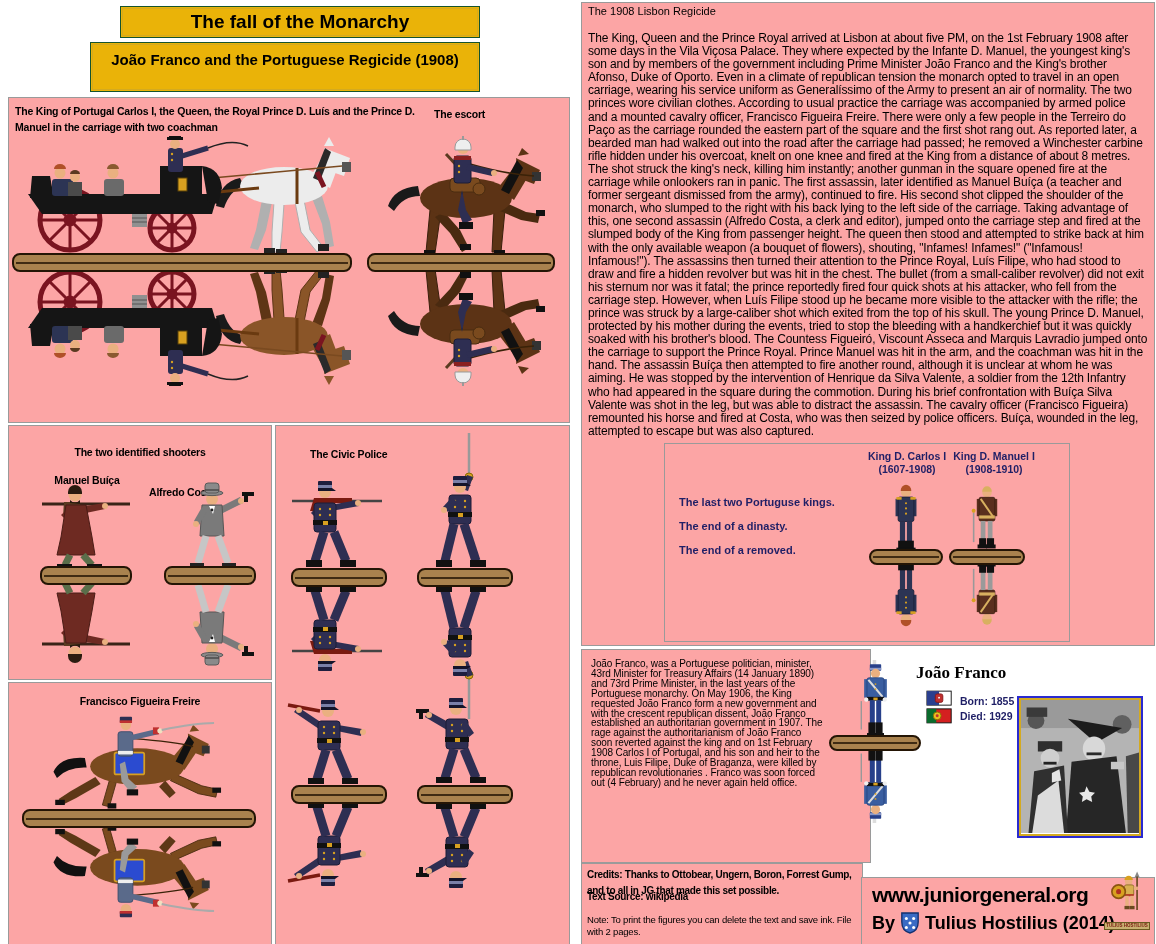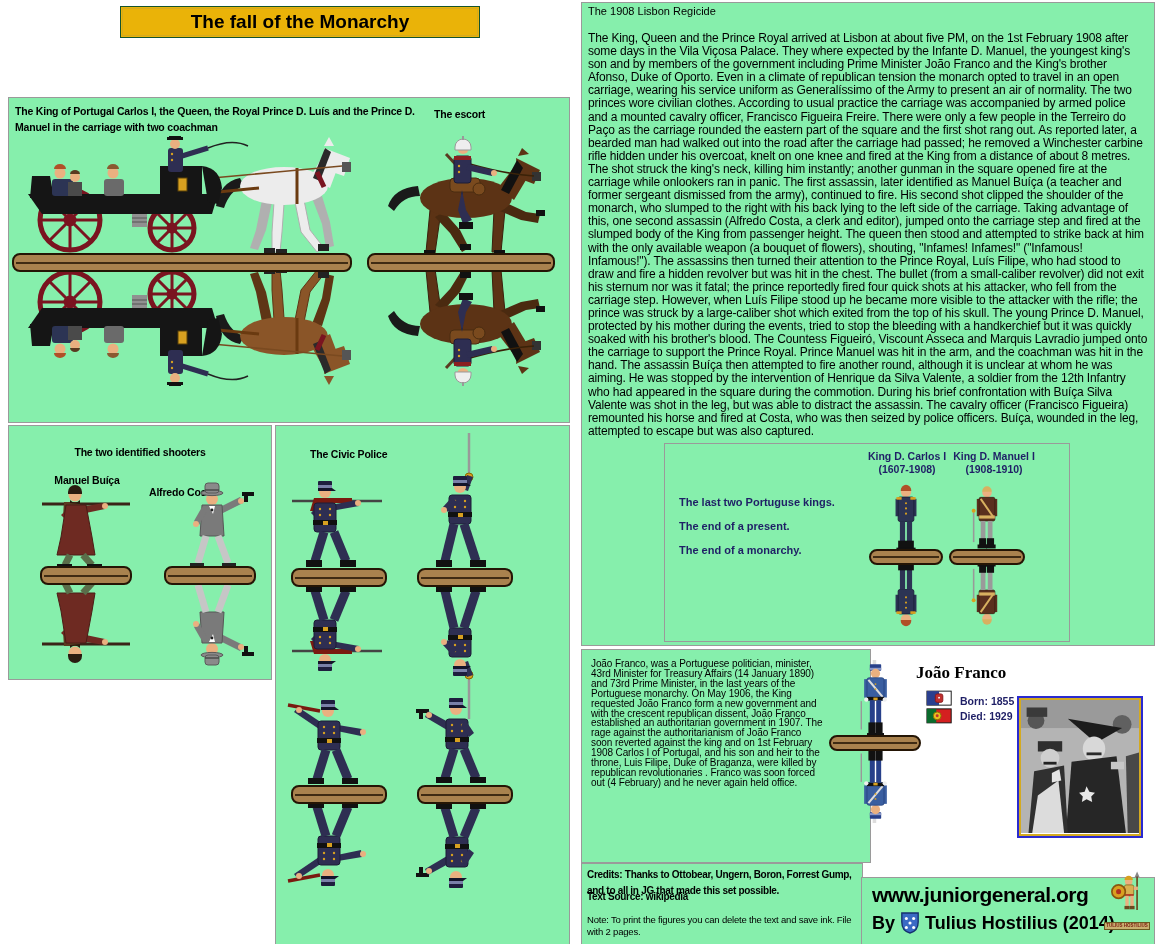--- a/index.html
+++ b/index.html
@@ -1,18 +1,18 @@
 <!DOCTYPE html>
 <html><head>
 <meta charset="utf-8">
 <style>
   html,body{margin:0;padding:0;background:#fff;}
   #stage{position:relative;width:1156px;height:944px;background:#fff;
          font-family:"Liberation Sans",sans-serif;color:#000;overflow:hidden;}
-  .panel{position:absolute;border:1px solid #9a9a9a;background:#86efac;}
+  .panel{position:absolute;border:1px solid #9a9a9a;background:#fca5a5;}
   .abs{position:absolute;}
   
   .tbox{position:absolute;border:1px solid #14532d;background:#eab308;}
   .tbox .gold{position:absolute;inset:1px;border:1px solid #d4aa20;}
   #title-box{left:120px;top:6px;width:358px;height:30px;}
   #title-box .txt{position:relative;text-align:center;font-size:19px;font-weight:bold;line-height:30px;}
   #subtitle-box{left:90px;top:42px;width:388px;height:48px;}
   #subtitle-box .txt{position:relative;text-align:center;font-size:15px;font-weight:bold;padding-top:8px;}
   
   #carriage-panel{left:8px;top:97px;width:560px;height:324px;}
@@ -430,20 +430,24 @@
 </symbol>
 </defs>
 </svg>
 
 <div id="stage">
 
   <div class="tbox" id="title-box">
     <div class="gold"></div>
     <div class="txt">The fall of the Monarchy</div>
   </div>
+  <div class="tbox" id="subtitle-box">
+    <div class="gold"></div>
+    <div class="txt">João Franco and the Portuguese Regicide (1908)</div>
+  </div>
 
   <div class="panel" id="carriage-panel">
     <div class="abs cap" style="left:6px;top:5px;width:400px;">The King of Portugal Carlos I, the Queen, the Royal Prince D. Luís and the Prince D. Manuel in the carriage with two coachman</div>
     <div class="abs cap" style="left:425px;top:8px;">The escort</div>
 
     <div class="scene" style="left:0px;top:38px;width:346px;">
       <svg width="340" height="120" style="--horse:#ececec;--horsedark:#b0b0b0">
           <use href="#sym-carriage"></use>
         </svg>
       <div class="base h15" style="width:336px;"></div>
@@ -522,29 +526,41 @@
       <svg width="110" height="95">
           <use href="#sym-police-pistol"></use>
         </svg>
       <div class="base h15" style="width:92px;"></div>
       <svg class="mirror" width="110" height="95">
           <use href="#sym-police-pistol"></use>
         </svg>
     </div>
   </div>
 
+  <div class="panel" id="freire-panel">
+    <div class="abs cap" style="left:0;top:10px;width:262px;text-align:center;">Francisco Figueira Freire</div>
+    <div class="scene" style="left:10px;top:33px;width:240px;">
+      <svg width="220" height="96">
+          <use href="#sym-freire"></use>
+        </svg>
+      <div class="base h15" style="width:230px;"></div>
+      <svg class="mirror" width="220" height="96">
+          <use href="#sym-freire"></use>
+        </svg>
+    </div>
+  </div>
 
   <div class="panel" id="article-box">
     <div class="abs article-title" style="left:6px;top:2px;">The 1908 Lisbon Regicide</div>
     <div class="abs article-body" style="left:6px;top:29px;width:560px;">The King, Queen and the Prince Royal arrived at Lisbon at about five PM, on the 1st February 1908 after some days in the Vila Viçosa Palace. They where expected by the Infante D. Manuel, the youngest king's son and by members of the government including Prime Minister João Franco and the King's brother Afonso, Duke of Oporto. Even in a climate of republican tension the monarch opted to travel in an open carriage, wearing his service uniform as Generalíssimo of the Army to present an air of normality. The two princes wore civilian clothes. According to usual practice the carriage was accompanied by armed police and a mounted cavalry officer, Francisco Figueira Freire. There were only a few people in the Terreiro do Paço as the carriage rounded the eastern part of the square and the first shot rang out. As reported later, a bearded man had walked out into the road after the carriage had passed; he removed a Winchester carbine rifle hidden under his overcoat, knelt on one knee and fired at the King from a distance of about 8 metres. The shot struck the king's neck, killing him instantly; another gunman in the square opened fire at the carriage while onlookers ran in panic. The first assassin, later identified as Manuel Buíça (a teacher and former sergeant dismissed from the army), continued to fire. His second shot clipped the shoulder of the monarch, who slumped to the right with his back lying to the left side of the carriage. Taking advantage of this, one second assassin (Alfredo Costa, a clerk and editor), jumped onto the carriage step and fired at the slumped body of the King from passenger height. The queen then stood and attempted to strike back at him with the only available weapon (a bouquet of flowers), shouting, "Infames! Infames!" ("Infamous! Infamous!"). The assassins then turned their attention to the Prince Royal, Luís Filipe, who had stood to draw and fire a hidden revolver but was hit in the chest. The bullet (from a small-caliber revolver) did not exit his sternum nor was it fatal; the prince reportedly fired four quick shots at his attacker, who fell from the carriage step. However, when Luís Filipe stood up he became more visible to the attacker with the rifle; the prince was struck by a large-caliber shot which exited from the top of his skull. The young Prince D. Manuel, protected by his mother during the events, tried to stop the bleeding with a handkerchief but it was quickly soaked with his brother's blood. The Countess Figueiró, Viscount Asseca and Marquis Lavradio jumped onto the carriage to support the Prince Royal. Prince Manuel was hit in the arm, and the coachman was hit in the hand. The assassin Buíça then attempted to fire another round, although it is unclear at whom he was aiming. He was stopped by the intervention of Henrique da Silva Valente, a soldier from the 12th Infantry who had appeared in the square during the commotion. During his brief confrontation with Buíça Silva Valente was shot in the leg, but was able to distract the assassin. The cavalry officer (Francisco Figueira) remounted his horse and fired at Costa, who was then seized by police officers. Buíça, wounded in the leg, attempted to escape but was also captured.</div>
 
     <div id="kings-box">
       <div class="abs kings-line" style="left:14px;top:52px;">The last two Portuguse kings.</div>
-      <div class="abs kings-line" style="left:14px;top:76px;">The end of a present.</div>
-      <div class="abs kings-line" style="left:14px;top:100px;">The end of a monarchy.</div>
+      <div class="abs kings-line" style="left:14px;top:76px;">The end of a dinasty.</div>
+      <div class="abs kings-line" style="left:14px;top:100px;">The end of a removed.</div>
 
       <div class="abs king-label" style="left:190px;top:6px;width:104px;">
         <div>King D. Carlos I</div>
         <div>(1607-1908)</div>
       </div>
       <div class="abs king-label" style="left:282px;top:6px;width:94px;">
         <div>King D. Manuel I</div>
         <div>(1908-1910)</div>
       </div>
 

